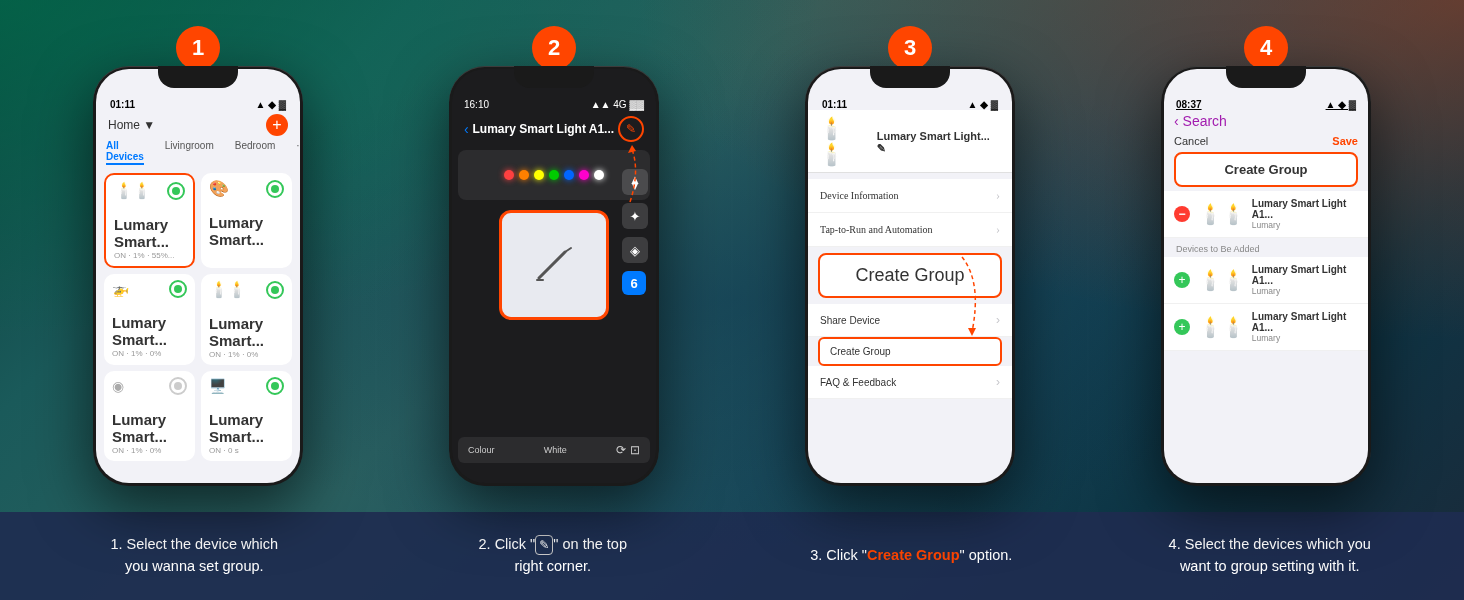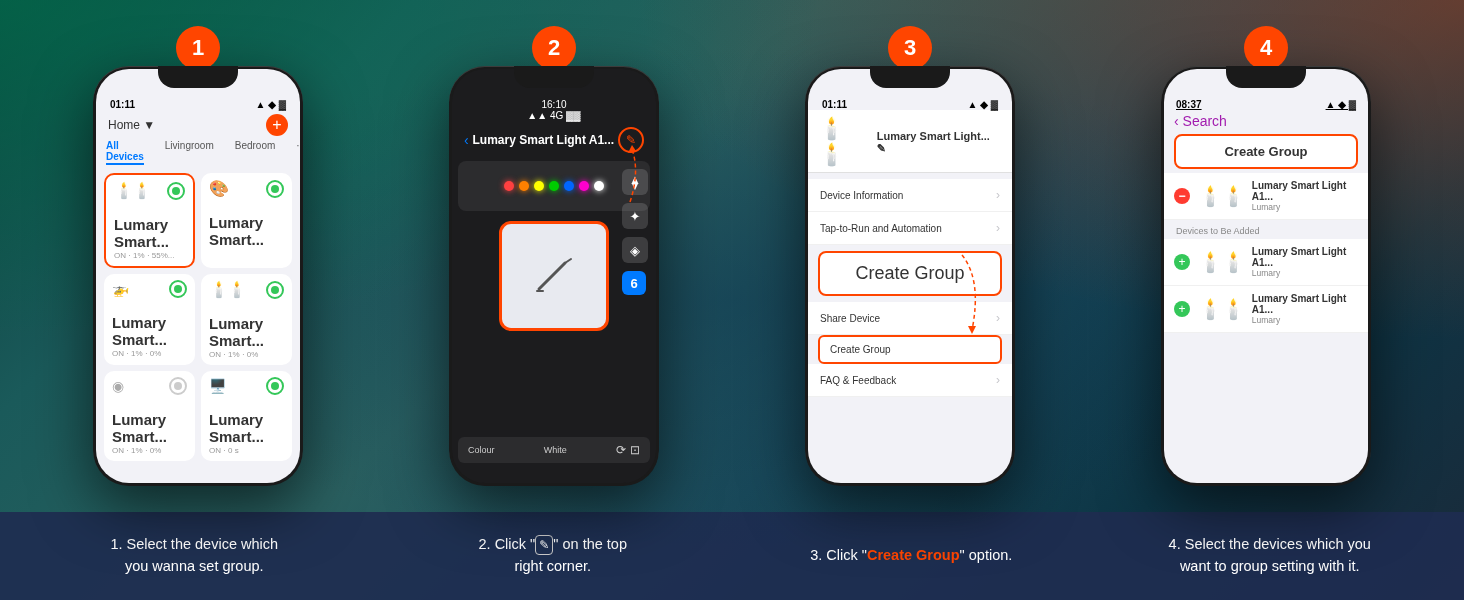--- a/index.html
+++ b/index.html
@@ -249,21 +249,20 @@
       color: white;
     }
 
     .phone2-statusbar {
       display: flex;
       justify-content: space-between;
       align-items: center;
       padding: 2px 12px 0;
       font-size: 10px;
       color: #fff;
-      flex-direction: column;
     }
 
     .phone2-header {
       display: flex;
       align-items: center;
       justify-content: space-between;
       padding: 6px 12px 4px;
     }
 
     .phone2-title {
@@ -376,20 +375,21 @@
     }
 
     .phone3-device-name {
       font-size: 11px;
       font-weight: 600;
       color: #333;
     }
 
     .phone3-settings-list {
       margin-top: 6px;
+      font-family: Liberation Serif, serif;
     }
 
     .phone3-setting-item {
       display: flex;
       align-items: center;
       justify-content: space-between;
       padding: 9px 12px;
       background: white;
       border-bottom: 1px solid #f0f0f0;
       font-size: 10px;
@@ -784,20 +784,24 @@
       <div class="phone-frame">
         <div class="notch"></div>
         <div class="phone-inner">
           <div class="phone4-screen">
             <div class="phone4-statusbar">
               <span>08:37</span>
               <span>▲ ◆ ▓</span>
             </div>
             <div class="search-bar">
               <span class="back-arrow">‹ Search</span>
+            </div>
+            <div class="phone4-nav">
+              <span class="nav-cancel">Cancel</span>
+              <span class="nav-save">Save</span>
             </div>
 
             <div class="create-group-header">Create Group</div>
 
             <div class="device-list-item">
               <div class="minus-icon">−</div>
               <span style="font-size:20px;letter-spacing:-2px;">🕯️🕯️</span>
               <div class="device-list-info">
                 <div class="device-list-name">Lumary Smart Light A1...</div>
                 <div class="device-list-brand">Lumary</div>

